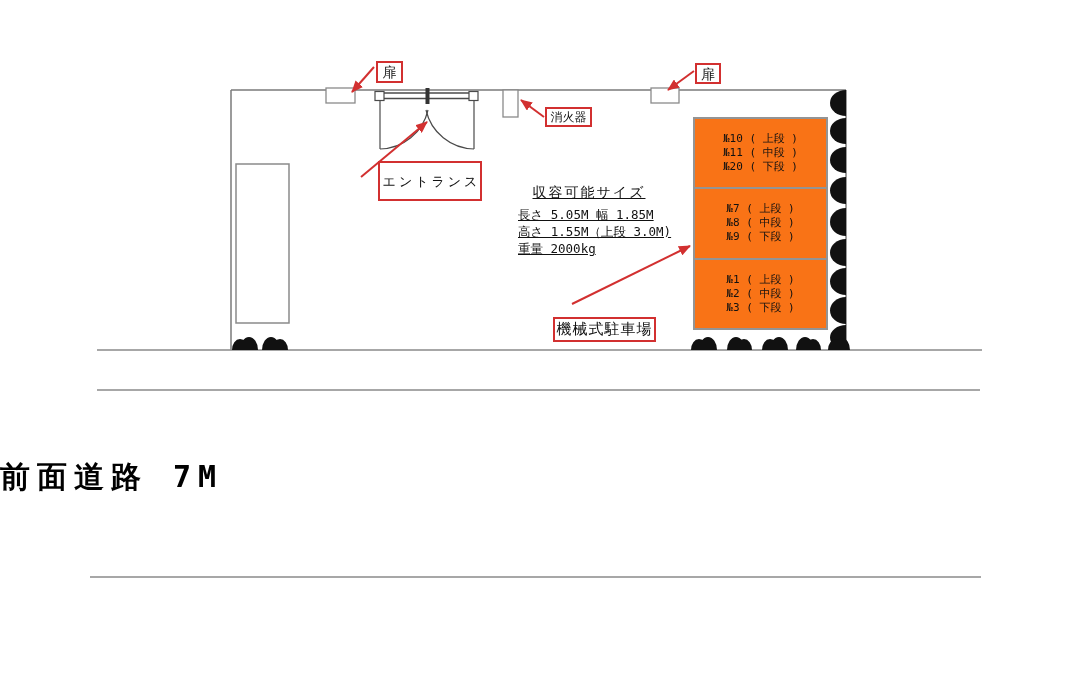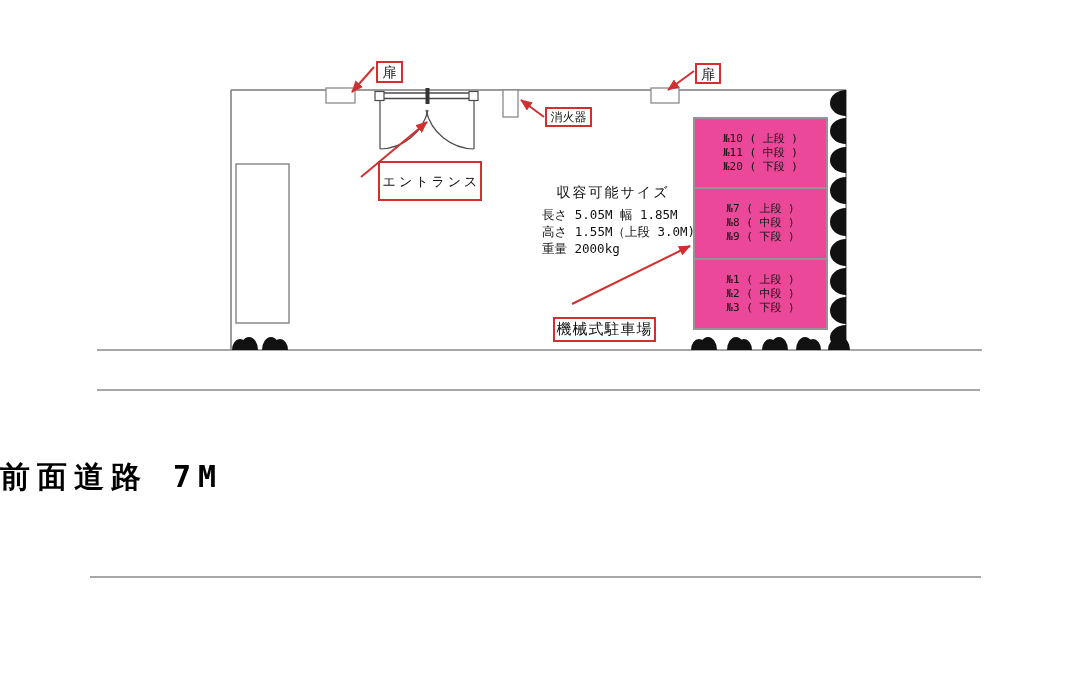--- a/index.html
+++ b/index.html
@@ -12,26 +12,26 @@
   .abs{position:absolute;box-sizing:border-box;}
   .red-box{
     border:2px solid #d23030;background:#ffffff;color:#111;
     display:flex;align-items:center;justify-content:center;
     line-height:1;white-space:nowrap;z-index:3;
   }
   .lbl-door{font-size:14px;}
   .lbl-fire{font-size:12px;}
   .lbl-entrance{font-size:13px;letter-spacing:3px;padding-left:3px;}
   .lbl-machine{font-size:15px;letter-spacing:1px;}
-  #spec{left:542px;top:184px;width:140px;z-index:2;}
+  #spec{left:518px;top:184px;width:140px;z-index:2;text-decoration:underline;}
   #spec .spec-title{font-size:14px;letter-spacing:2px;text-align:center;margin:0 0 4px 2px;}
   #spec .spec-line{font-size:12.5px;line-height:17px;white-space:nowrap;}
   #stall-table{
     left:693px;top:117px;width:135px;height:213px;
-    border:2px solid #949494;background:#ec4899;display:flex;flex-direction:column;z-index:2;
+    border:2px solid #949494;background:#f97316;display:flex;flex-direction:column;z-index:2;
   }
   .stall-cell{
     flex:1;display:flex;flex-direction:column;align-items:center;justify-content:center;
     font-size:11px;line-height:14px;white-space:nowrap;
   }
   .stall-cell + .stall-cell{border-top:2px solid #949494;}
   #road-label{
     left:0;top:457px;width:1060px;text-align:left;
     font-size:30px;font-weight:bold;letter-spacing:7px;color:#000;z-index:2;
   }

